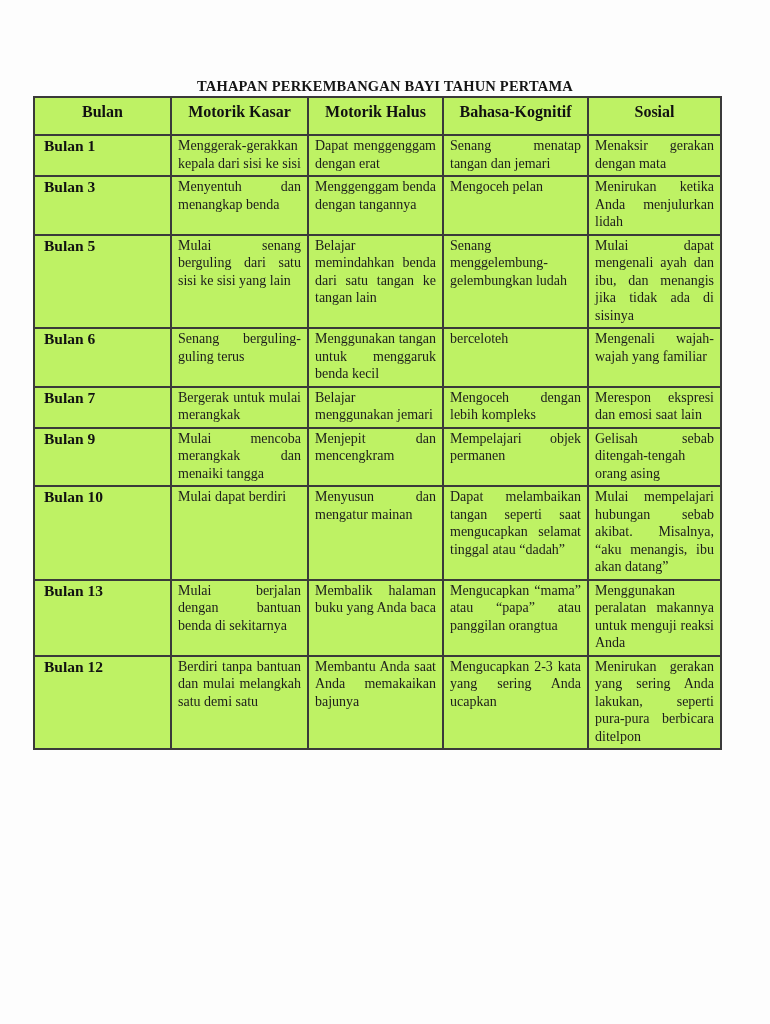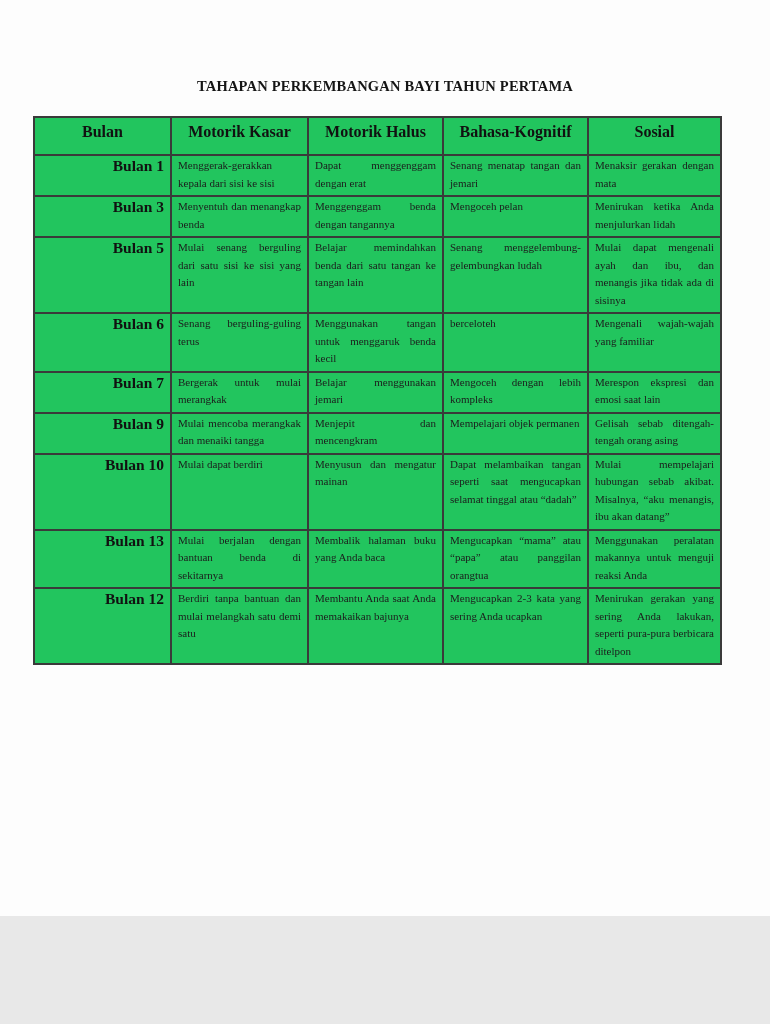--- a/index.html
+++ b/index.html
@@ -3,44 +3,44 @@
 <meta charset="utf-8">
 <style>
   html, body {
     margin: 0;
     padding: 0;
     background: #e8e8e8;
   }
   .page {
     position: relative;
     width: 770px;
-    height: 916px;
+    height: 1024px;
     margin: 0 auto;
     background: #fdfdfd;
     overflow: hidden;
     font-family: "Liberation Serif", "DejaVu Serif", serif;
     color: #1c1c1c;
   }
   .doc-title {
     margin: 0;
     padding-top: 78px;
     text-align: center;
     font-size: 14.5px;
     font-weight: bold;
     letter-spacing: 0.2px;
     color: #151515;
   }
   table.dev-table {
     position: absolute;
     left: 33px;
-    top: 116px;
+    top: 96px;
     width: 687px;
     border-collapse: collapse;
     table-layout: fixed;
-    background: #22c55e;
+    background: #bef264;
   }
   table.dev-table col.c1 { width: 137px; }
   table.dev-table col.c2 { width: 137px; }
   table.dev-table col.c3 { width: 135px; }
   table.dev-table col.c4 { width: 145px; }
   table.dev-table col.c5 { width: 133px; }
   table.dev-table th,
   table.dev-table td {
     border: 2px solid #3a3a3a;
     vertical-align: top;
@@ -48,29 +48,29 @@
   }
   table.dev-table { border: 2px solid #262626; }
   table.dev-table th {
     font-size: 16px;
     font-weight: bold;
     text-align: center;
     padding: 5px 2px 13px 2px;
     color: #111;
   }
   table.dev-table td {
-    font-size: 11px;
+    font-size: 14px;
     line-height: 17.5px;
     text-align: justify;
     padding: 1px 6px 3px 6px;
   }
   table.dev-table td.month {
     font-weight: bold;
     font-size: 15.5px;
-    text-align: right;
+    text-align: left;
     padding-left: 9px;
     color: #111;
   }
 </style>
 </head>
 <body>
 
 <div class="page">
 
   <h1 class="doc-title">TAHAPAN PERKEMBANGAN BAYI TAHUN PERTAMA</h1>

